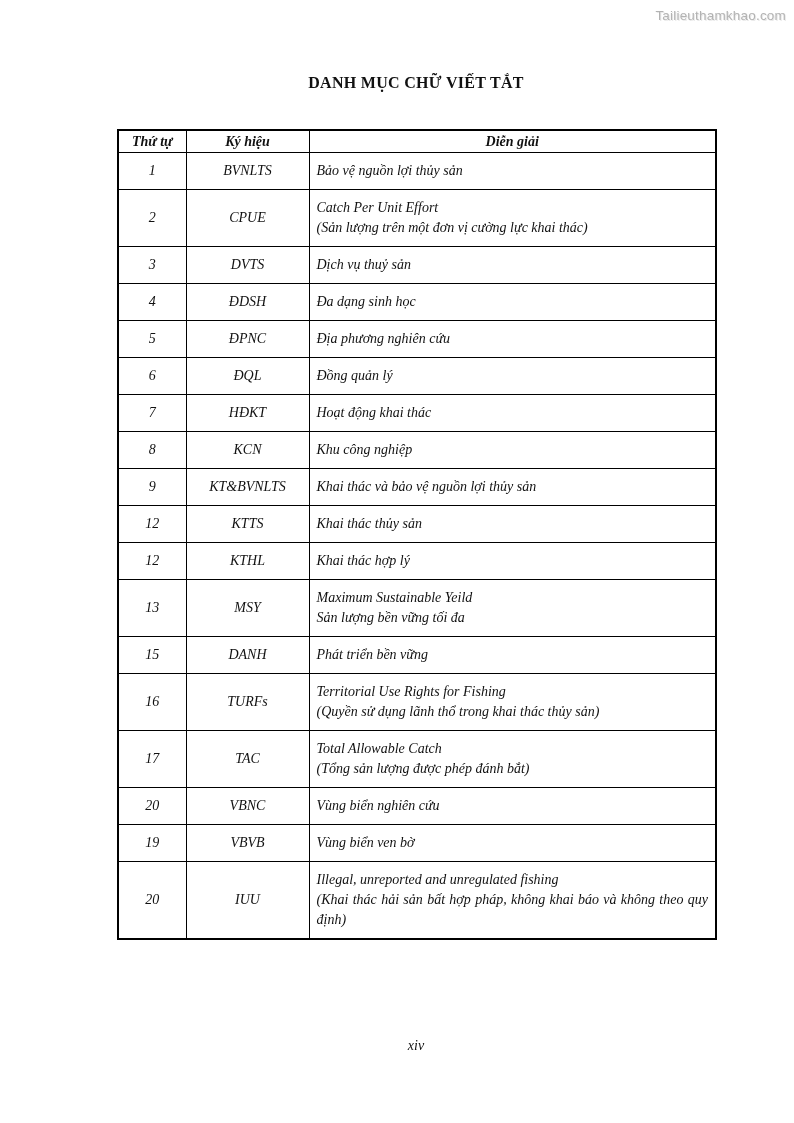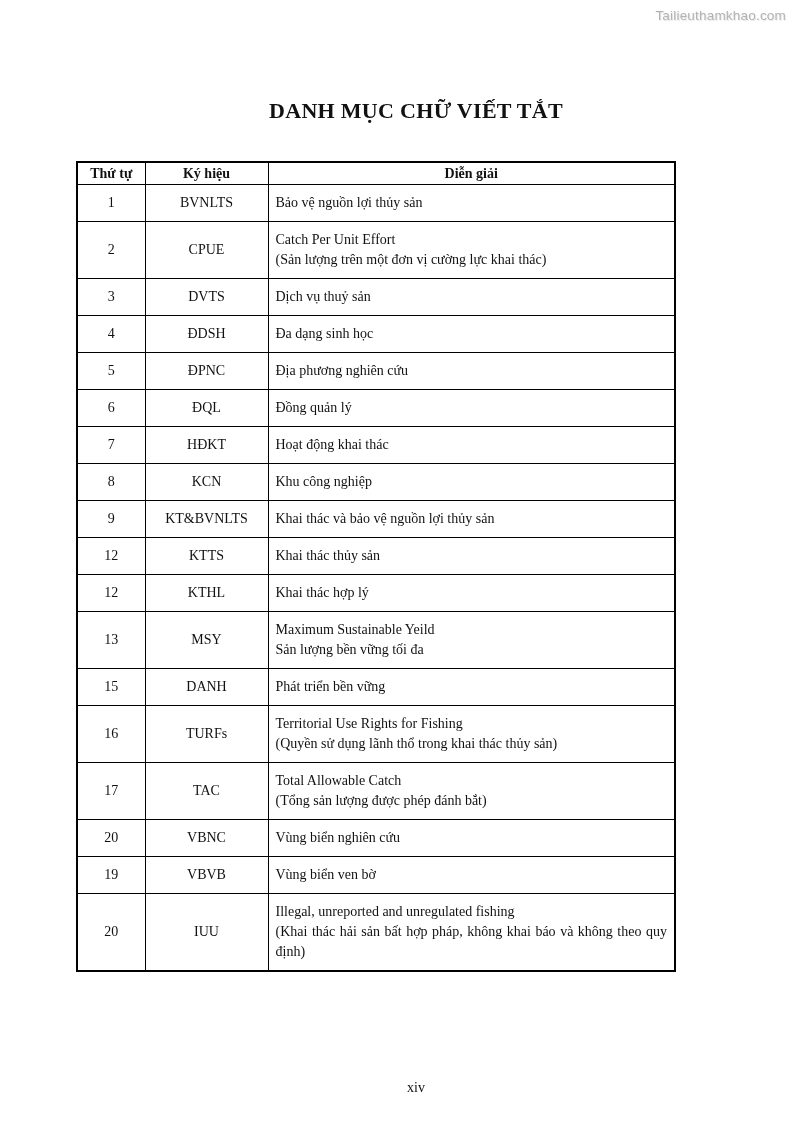--- a/index.html
+++ b/index.html
@@ -21,35 +21,36 @@
     top: 8px;
     right: 8px;
     font-family: "Liberation Sans", "DejaVu Sans", sans-serif;
     font-size: 13.5px;
     color: #b3b3b3;
     text-shadow: 1px 1px 0 #e9e9e9;
     letter-spacing: 0.2px;
   }
   .title {
     margin: 0;
-    padding-top: 98px;
+    padding-top: 74px;
     margin-left: 117px;
     width: 598px;
     text-align: center;
-    font-size: 22px;
+    font-size: 16px;
     font-weight: bold;
     letter-spacing: 0.3px;
   }
   table.abbr-table {
-    margin-left: 76px;
+    margin-left: 117px;
     margin-top: 37px;
     width: 598px;
     border-collapse: collapse;
     border: 2px solid #000000;
     table-layout: fixed;
+    font-style: italic;
   }
   .abbr-table th,
   .abbr-table td {
     border: 1px solid #000000;
     font-size: 14px;
     line-height: 20px;
     padding: 0;
     vertical-align: middle;
   }
   .abbr-table th {
@@ -65,24 +66,25 @@
     height: 21px;
   }
   td.col-meaning {
     padding: 8px 7px;
   }
   td.col-meaning div {
     text-align: justify;
   }
   .page-number {
     position: absolute;
-    top: 1080px;
+    top: 1038px;
     left: 117px;
     width: 598px;
     text-align: center;
+    font-style: italic;
     font-size: 14px;
   }
 </style>
 </head>
 <body>
 
 <div class="page">
 
   <div class="watermark">Tailieuthamkhao.com</div>
 

